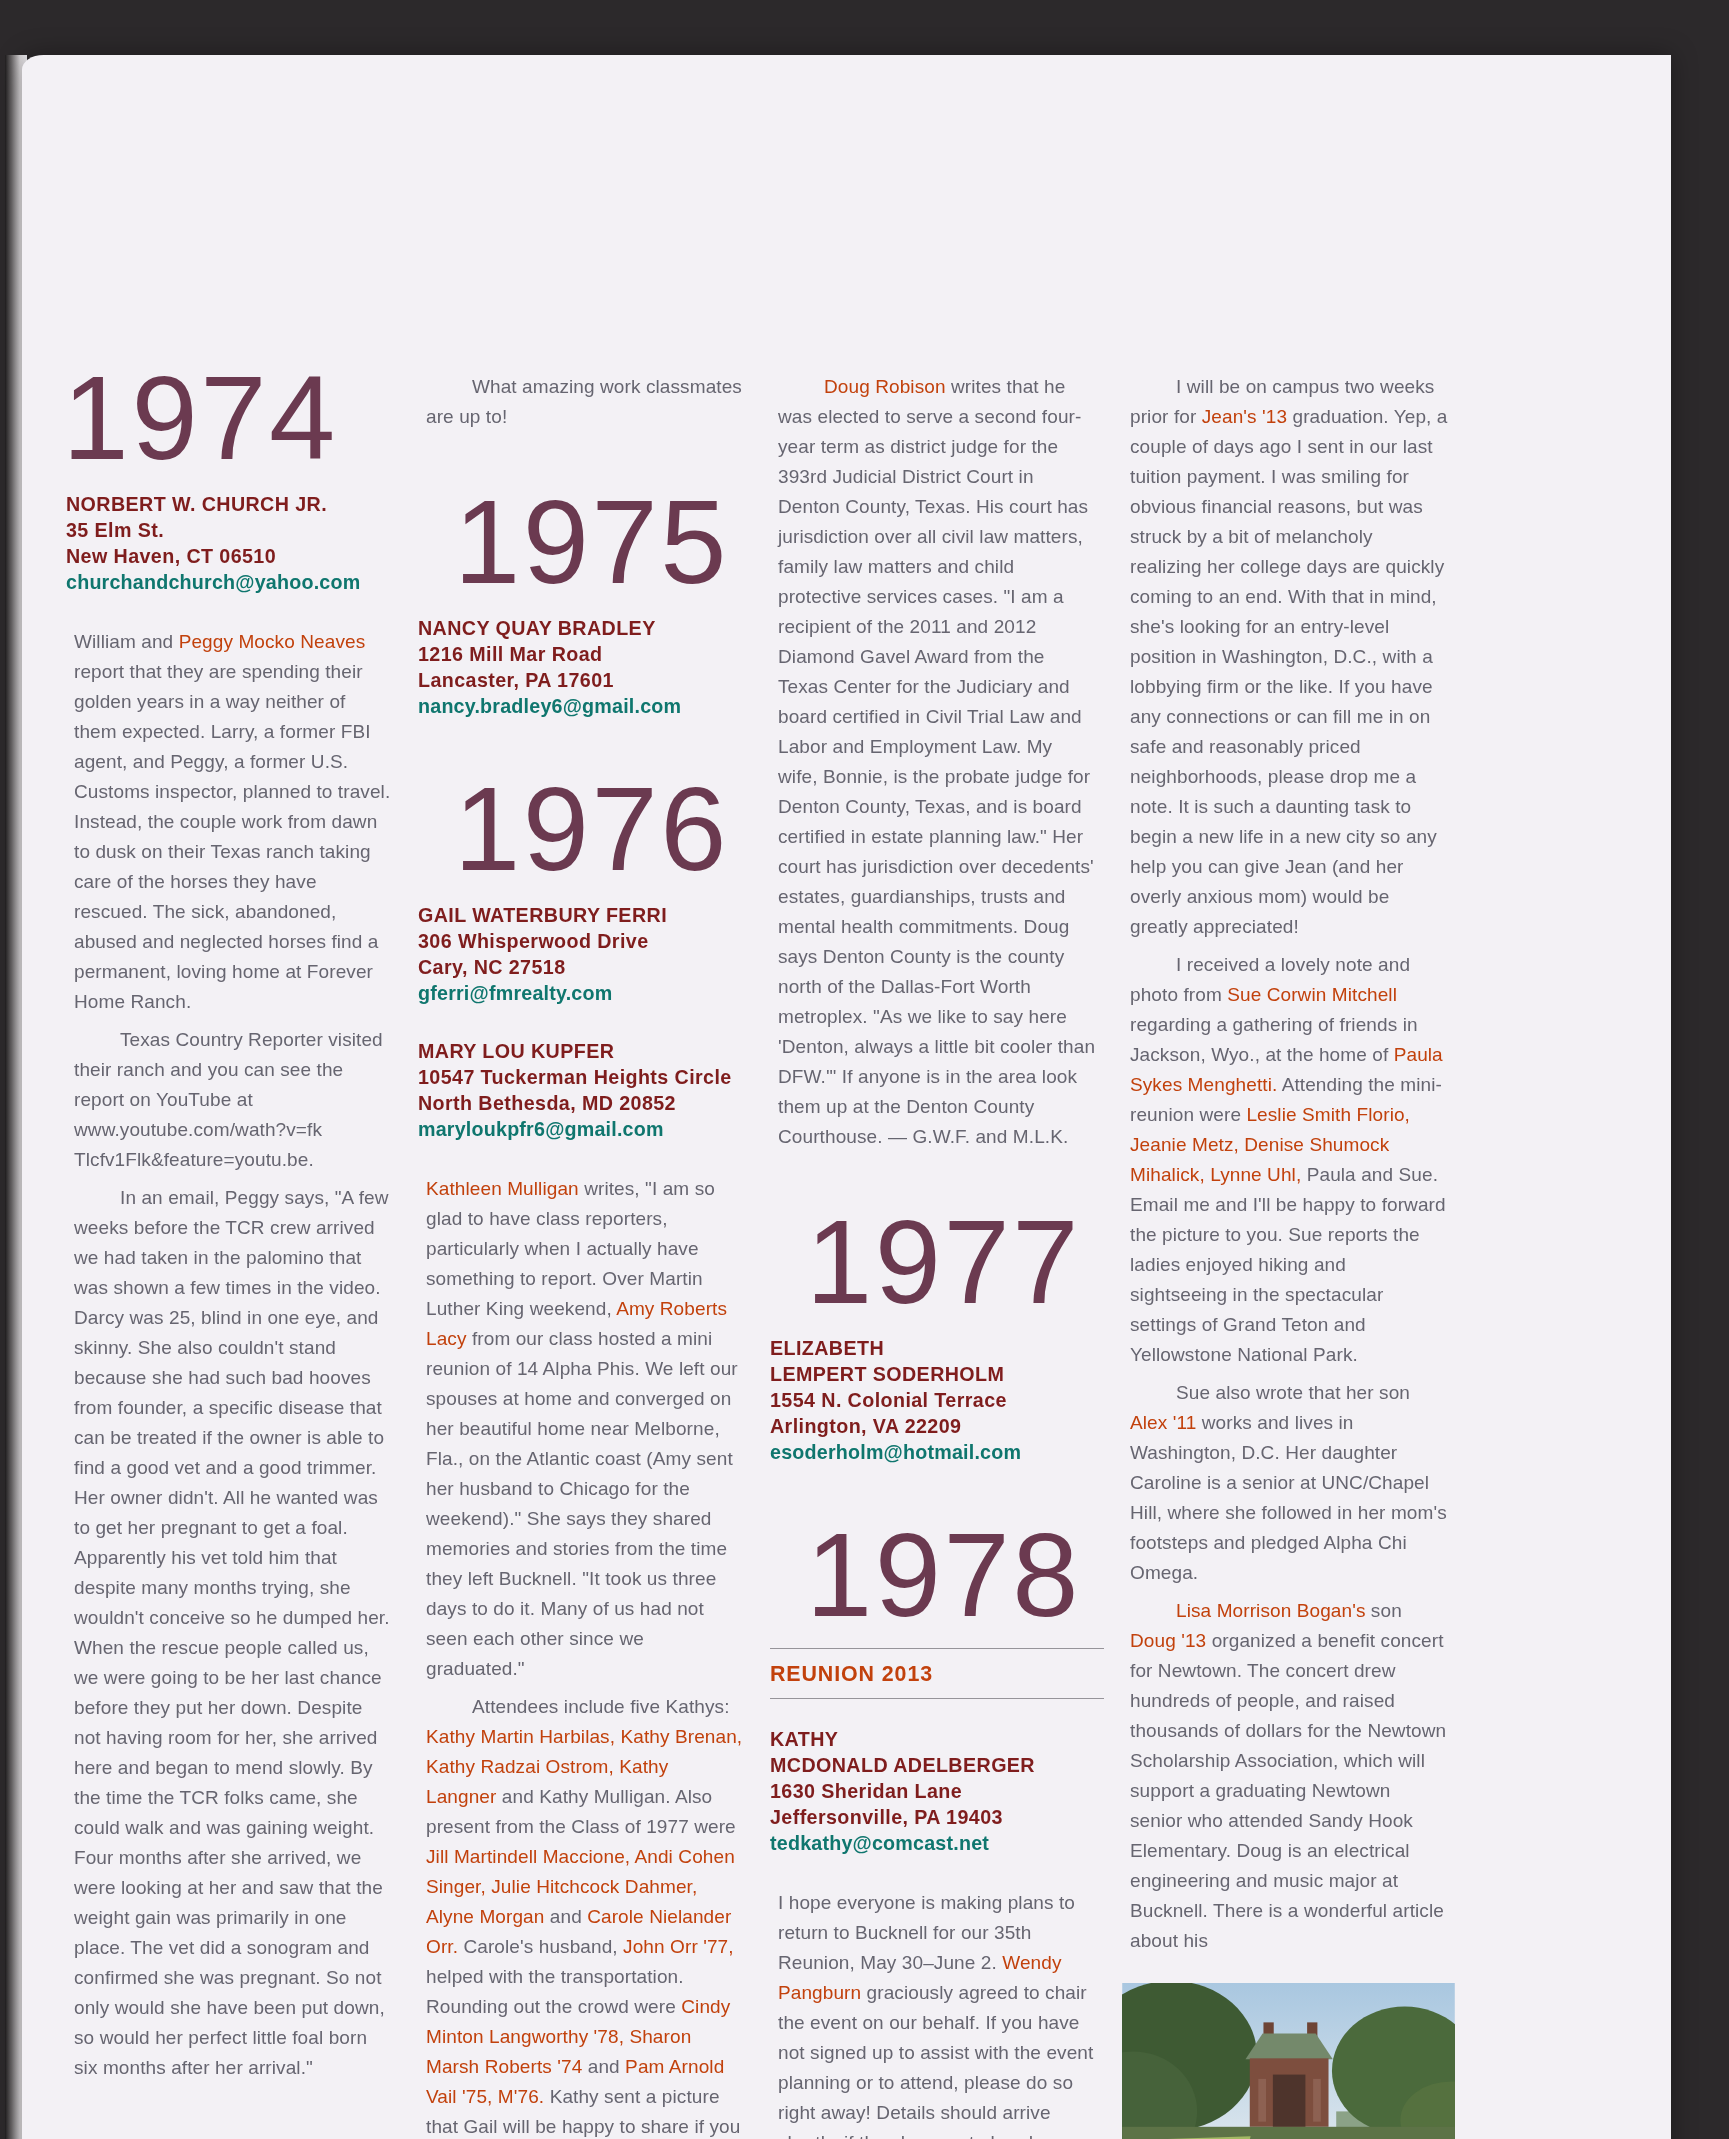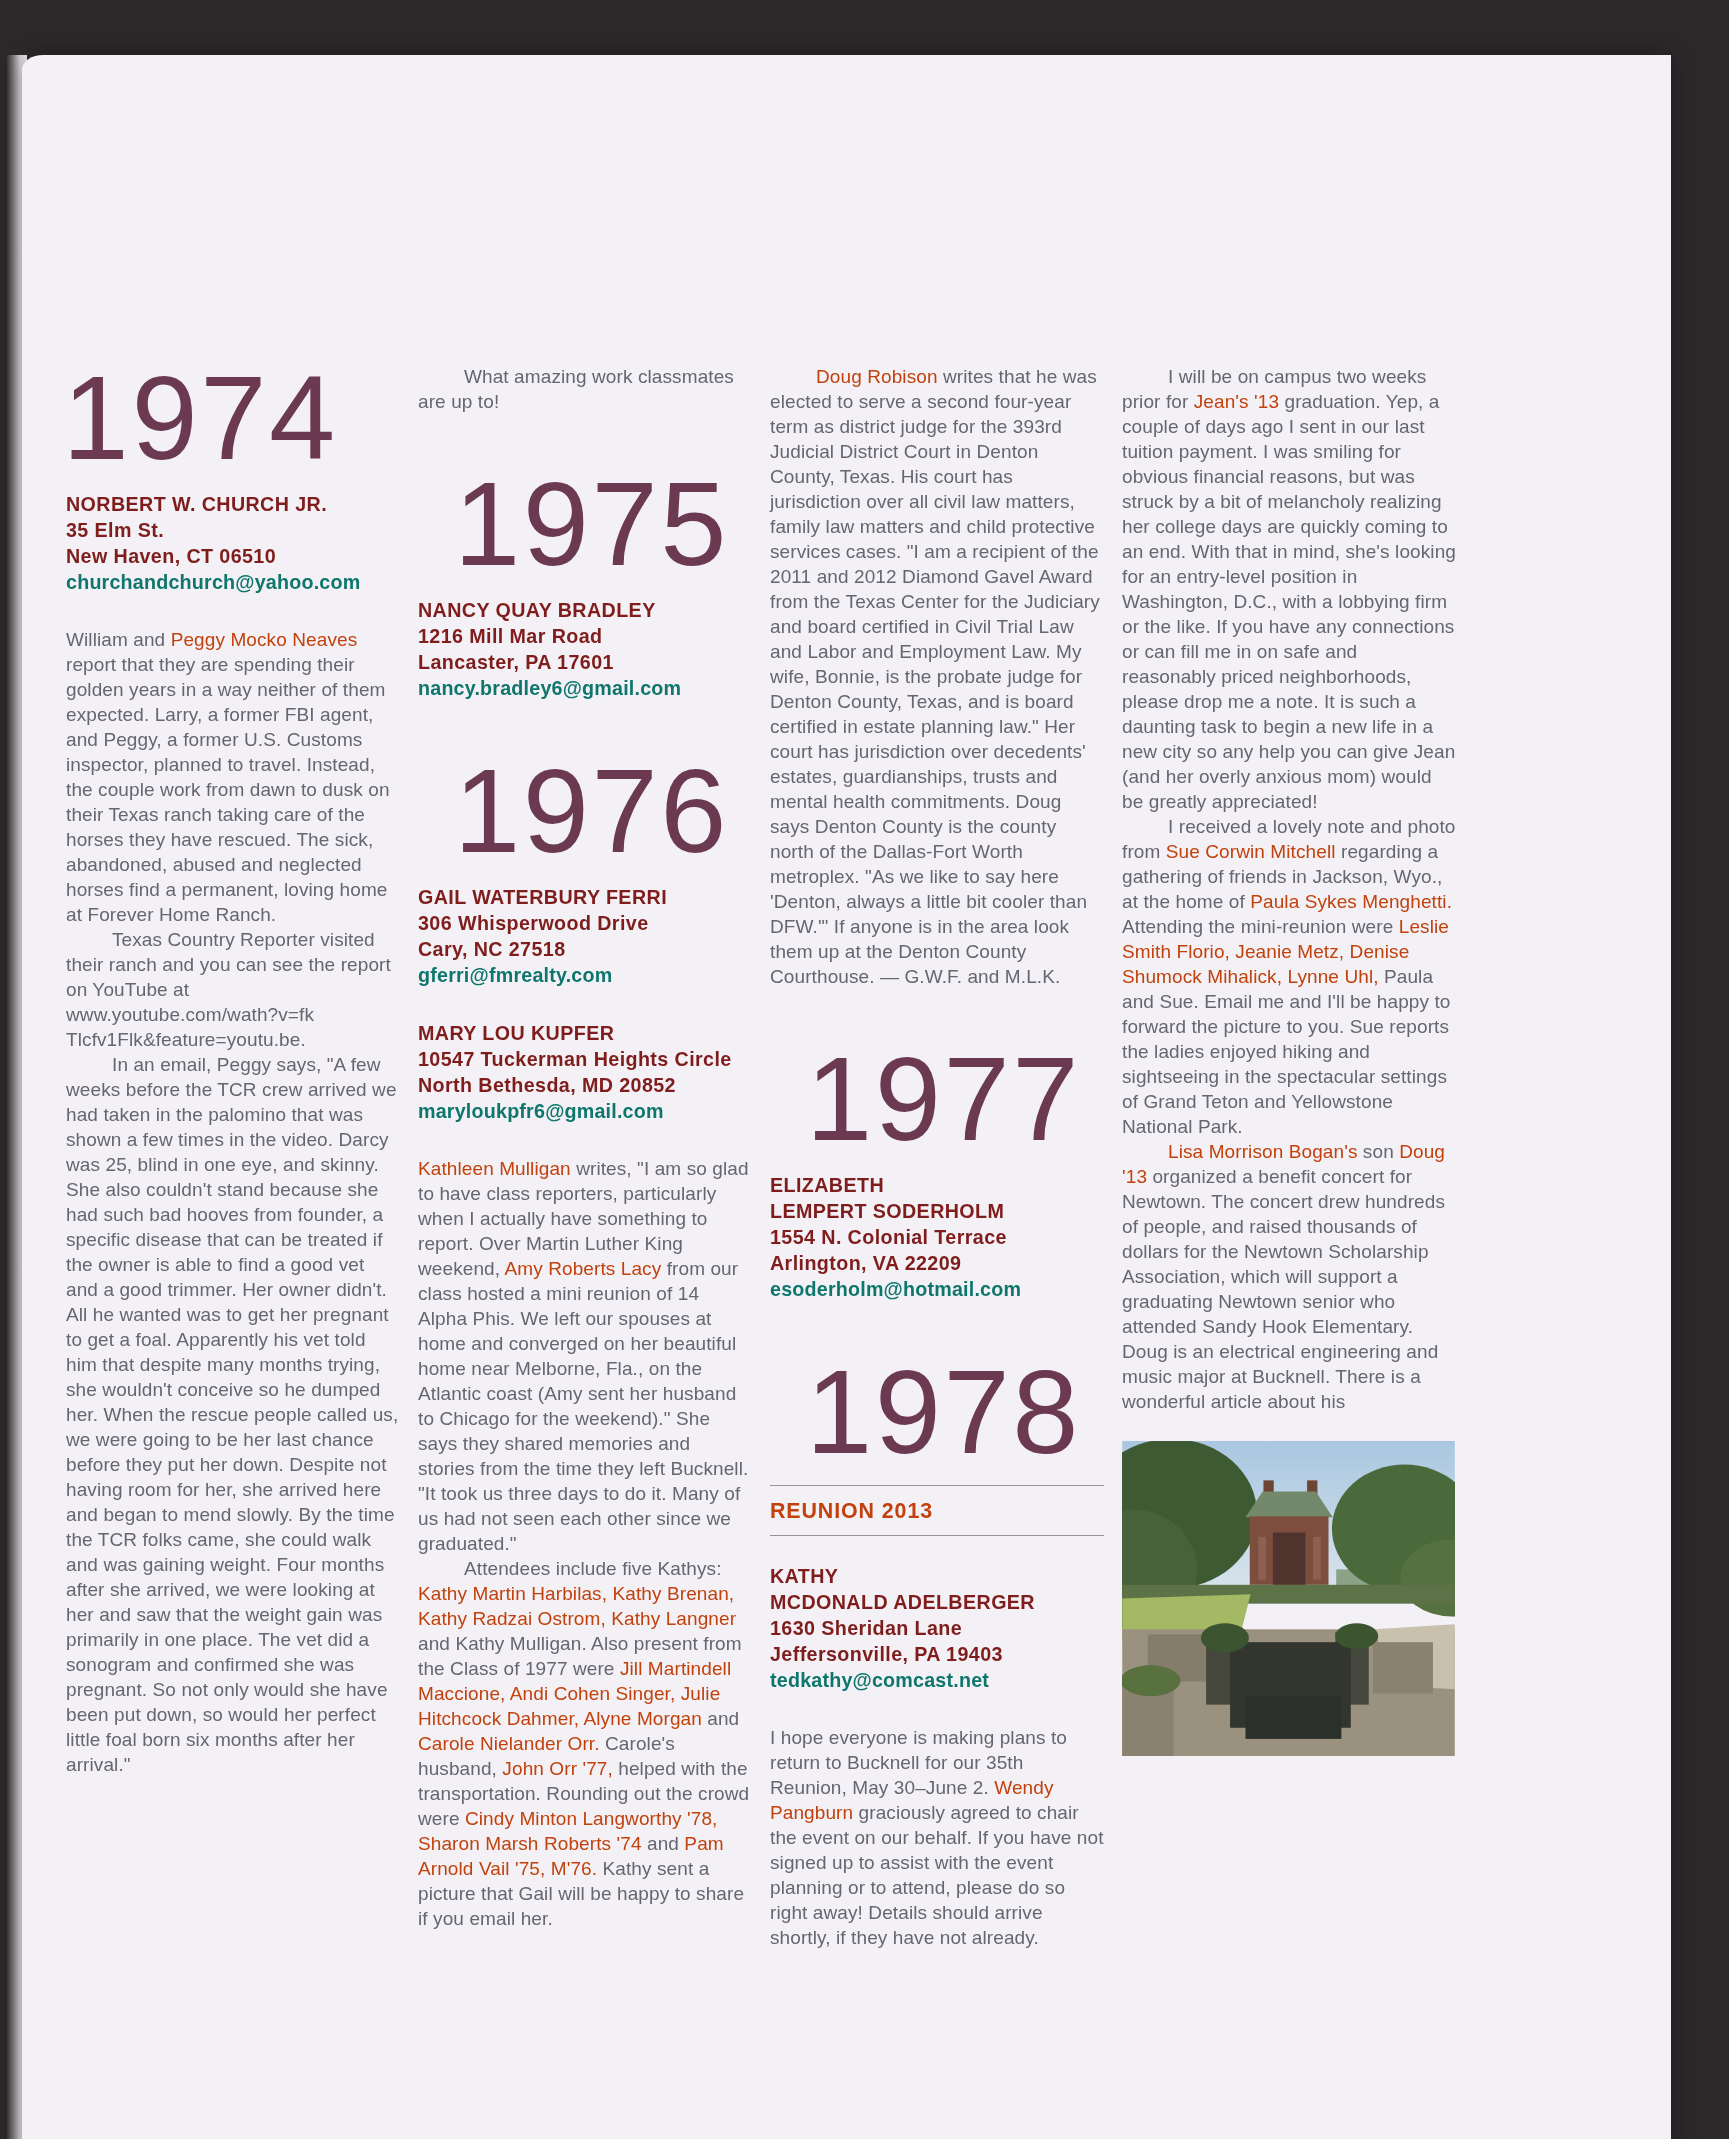--- a/index.html
+++ b/index.html
@@ -33,21 +33,21 @@
   .contact{margin:0 0 32px 0;}
   .cname,.caddr{
     font-weight:bold;font-size:19.7px;line-height:26px;
     color:#7f1d1d;letter-spacing:0.4px;
   }
   .cemail{
     font-weight:bold;font-size:19.7px;line-height:26px;
     color:#0f766e;letter-spacing:0.2px;
   }
   p.body{
-    margin:0;font-size:19px;line-height:25px;color:#666570;
+    margin:8px;font-size:19px;line-height:30px;color:#666570;
     letter-spacing:0.1px;
   }
   p.body .bold{font-weight:normal;color:#c2410c;}
   p.indent{text-indent:46px;}
   .reunion{
     margin:11px 0 27px 0;padding:13px 0 11px 0;
     border-top:1.3px solid #96949a;border-bottom:1.3px solid #96949a;
     font-weight:bold;font-size:21.4px;letter-spacing:0.9px;color:#c2410c;
   }
   .photo{margin:27px 0 0 0;width:333px;height:315px;}
@@ -114,20 +114,21 @@
           <div class="cname">MCDONALD ADELBERGER</div>
           <div class="caddr">1630 Sheridan Lane</div>
           <div class="caddr">Jeffersonville, PA 19403</div>
           <div class="cemail">tedkathy@comcast.net</div>
         </div>
         <p class="body"><span>I hope everyone is making plans to return to Bucknell for our 35th Reunion, May 30–June 2. </span><span class="bold">Wendy Pangburn</span><span> graciously agreed to chair the event on our behalf. If you have not signed up to assist with the event planning or to attend, please do so right away! Details should arrive shortly, if they have not already.</span></p>
       </div>
       <div class="col">
         <p class="body indent"><span>I will be on campus two weeks prior for </span><span class="bold">Jean's '13</span><span> graduation. Yep, a couple of days ago I sent in our last tuition payment. I was smiling for obvious financial reasons, but was struck by a bit of melancholy realizing her college days are quickly coming to an end. With that in mind, she's looking for an entry-level position in Washington, D.C., with a lobbying firm or the like. If you have any connections or can fill me in on safe and reasonably priced neighborhoods, please drop me a note. It is such a daunting task to begin a new life in a new city so any help you can give Jean (and her overly anxious mom) would be greatly appreciated!</span></p>
         <p class="body indent"><span>I received a lovely note and photo from </span><span class="bold">Sue Corwin Mitchell</span><span> regarding a gathering of friends in Jackson, Wyo., at the home of </span><span class="bold">Paula Sykes Menghetti.</span><span> Attending the mini-reunion were </span><span class="bold">Leslie Smith Florio, Jeanie Metz, Denise Shumock Mihalick, Lynne Uhl,</span><span> Paula and Sue. Email me and I'll be happy to forward the picture to you. Sue reports the ladies enjoyed hiking and sightseeing in the spectacular settings of Grand Teton and Yellowstone National Park.</span></p>
+        <p class="body indent"><span>Sue also wrote that her son </span><span class="bold">Alex '11</span><span> works and lives in Washington, D.C. Her daughter Caroline is a senior at UNC/Chapel Hill, where she followed in her mom's footsteps and pledged Alpha Chi Omega.</span></p>
         <p class="body indent"><span class="bold">Lisa Morrison Bogan's</span><span> son </span><span class="bold">Doug '13</span><span> organized a benefit concert for Newtown. The concert drew hundreds of people, and raised thousands of dollars for the Newtown Scholarship Association, which will support a graduating Newtown senior who attended Sandy Hook Elementary. Doug is an electrical engineering and music major at Bucknell. There is a wonderful article about his</span></p>
         <figure class="photo">
     <svg viewBox="0 0 777 736" aria-hidden="true">
       <defs>
         <linearGradient id="skyg" x1="0" y1="0" x2="0" y2="1">
           <stop offset="0" stop-color="#a9c7e0"></stop>
           <stop offset="1" stop-color="#dce6ed"></stop>
         </linearGradient>
       </defs>
       <rect x="0" y="0" width="777" height="380" fill="url(#skyg)"></rect>

